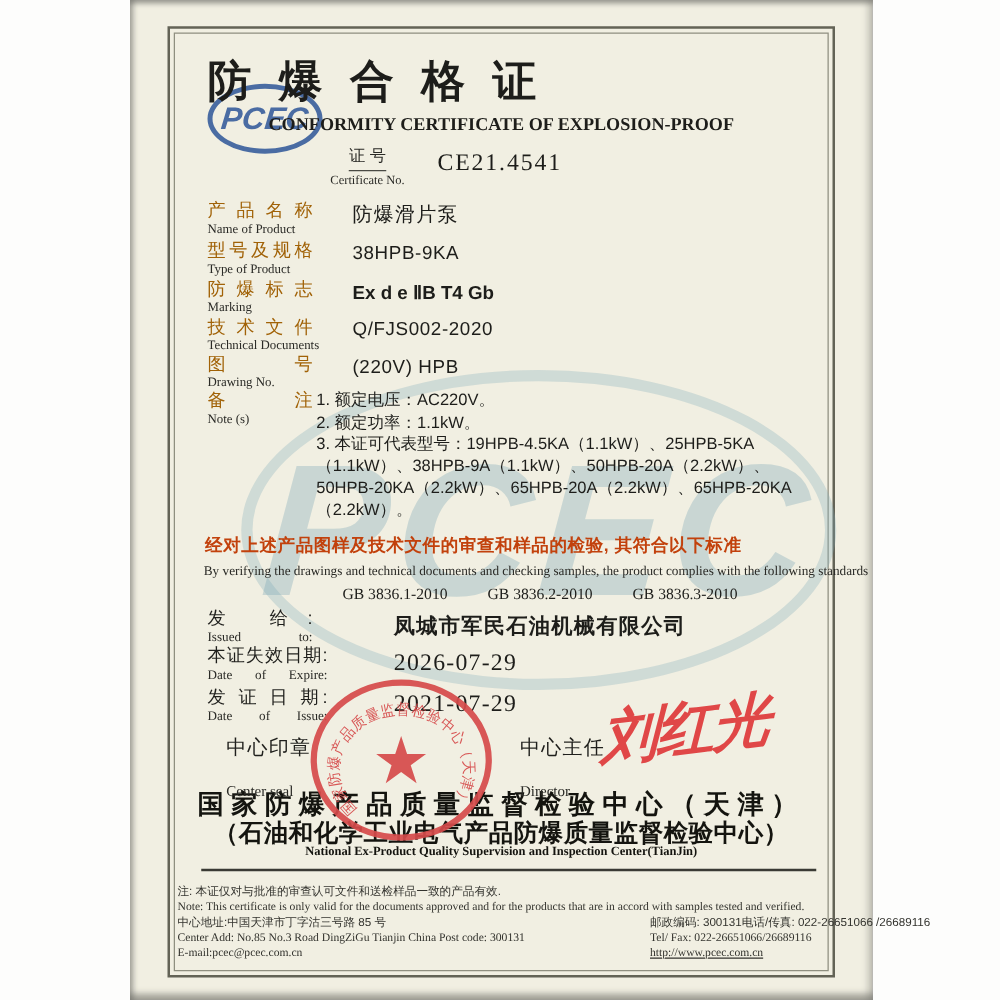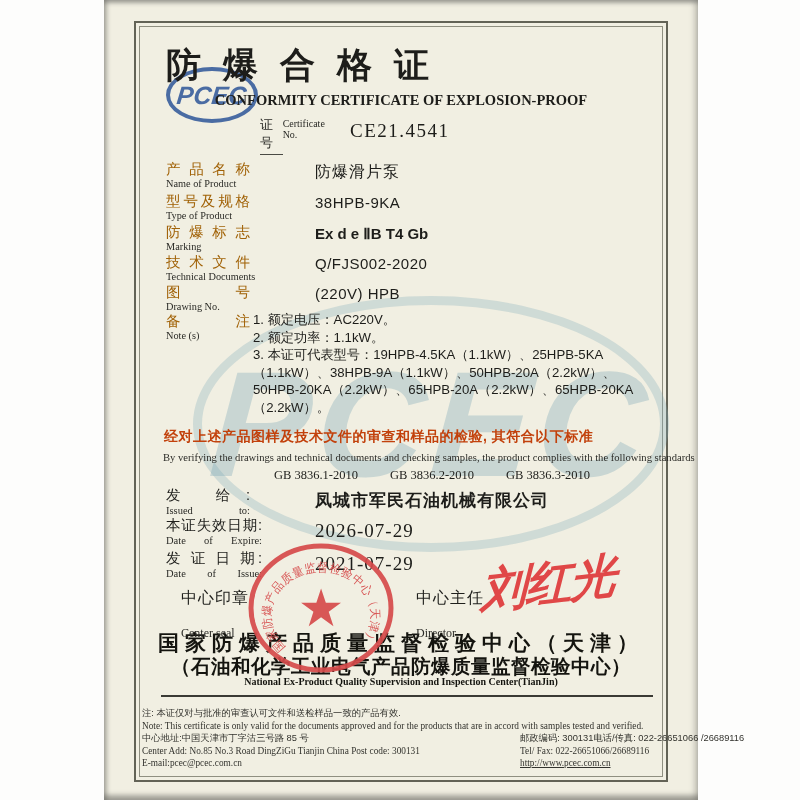--- a/index.html
+++ b/index.html
@@ -23,32 +23,32 @@
   .logo{position:absolute;left:62px;top:67px;width:84px;height:48px;border:4px solid #4a6ca3;
         border-radius:50%;display:flex;align-items:center;justify-content:center;z-index:1;}
   .logo span{color:#4a6ca3;font-weight:bold;font-style:italic;font-size:25px;letter-spacing:0;
         transform:skewX(-6deg);}
   .title{position:absolute;left:40px;right:0;top:42px;text-align:left;z-index:1;
         font-family:"Liberation Serif",serif;font-weight:bold;font-size:35px;
         letter-spacing:22px;text-indent:22px;color:#1d1d1a;}
   .subtitle{position:absolute;left:0;right:0;top:92px;text-align:center;z-index:1;
         font-family:"Liberation Serif",serif;font-weight:bold;font-size:14.5px;color:#1d1d1a;}
   .certno{position:absolute;left:156px;top:116px;display:flex;align-items:flex-start;z-index:1;}
-  .certno .lbl{display:flex;flex-direction:row;width:68px;}
+  .certno .lbl{display:flex;flex-direction:column;width:68px;align-items:center;}
   .certno .lbl .cn{font-size:13px;color:#2a2a26;text-align:justify;text-align-last:justify;
         padding-bottom:2px;border-bottom:1px solid #4a4a44;}
   .certno .lbl .en{font-family:"Liberation Serif",serif;font-size:10px;margin-top:2px;color:#2a2a26;}
   .certno .val{font-family:"Liberation Serif",serif;font-size:19px;letter-spacing:1.5px;
         margin-left:22px;margin-top:4px;color:#1d1d1a;}
   
   .frow{position:absolute;left:62px;display:flex;z-index:1;}
   .flabel{width:84px;flex:0 0 84px;}
   .flabel .cn{font-size:14.5px;color:#a16207;text-align:justify;text-align-last:justify;line-height:17px;}
   .flabel .en{font-family:"Liberation Serif",serif;font-size:10.3px;color:#2a2a26;line-height:12px;white-space:nowrap;}
-  .fvalue{margin-left:65px;font-size:15px;color:#1d1d1a;letter-spacing:.5px;white-space:nowrap;align-self:flex-start;padding-top:1px;}
+  .fvalue{margin-left:32px;font-size:15px;color:#1d1d1a;letter-spacing:.5px;white-space:nowrap;align-self:flex-start;padding-top:1px;}
   .fvalue.cjk{font-size:16px;letter-spacing:1px;}
   .fvalue.mark{font-weight:bold;letter-spacing:0;}
   .notes{position:absolute;left:149px;top:311px;width:388px;z-index:1;font-size:13.2px;
         line-height:17.6px;color:#1d1d1a;}
   .notes div{margin:0;}
   
   .std-cn{position:absolute;left:60px;top:428px;font-size:14px;font-weight:bold;color:#c2410c;z-index:1;letter-spacing:.5px;}
   .std-en{position:absolute;left:59px;top:452px;font-family:"Liberation Serif",serif;font-size:10.6px;color:#2a2a26;z-index:1;}
   .std-codes{position:absolute;left:170px;top:468px;display:flex;gap:32px;z-index:1;
         font-family:"Liberation Serif",serif;font-size:12.5px;color:#1d1d1a;}

